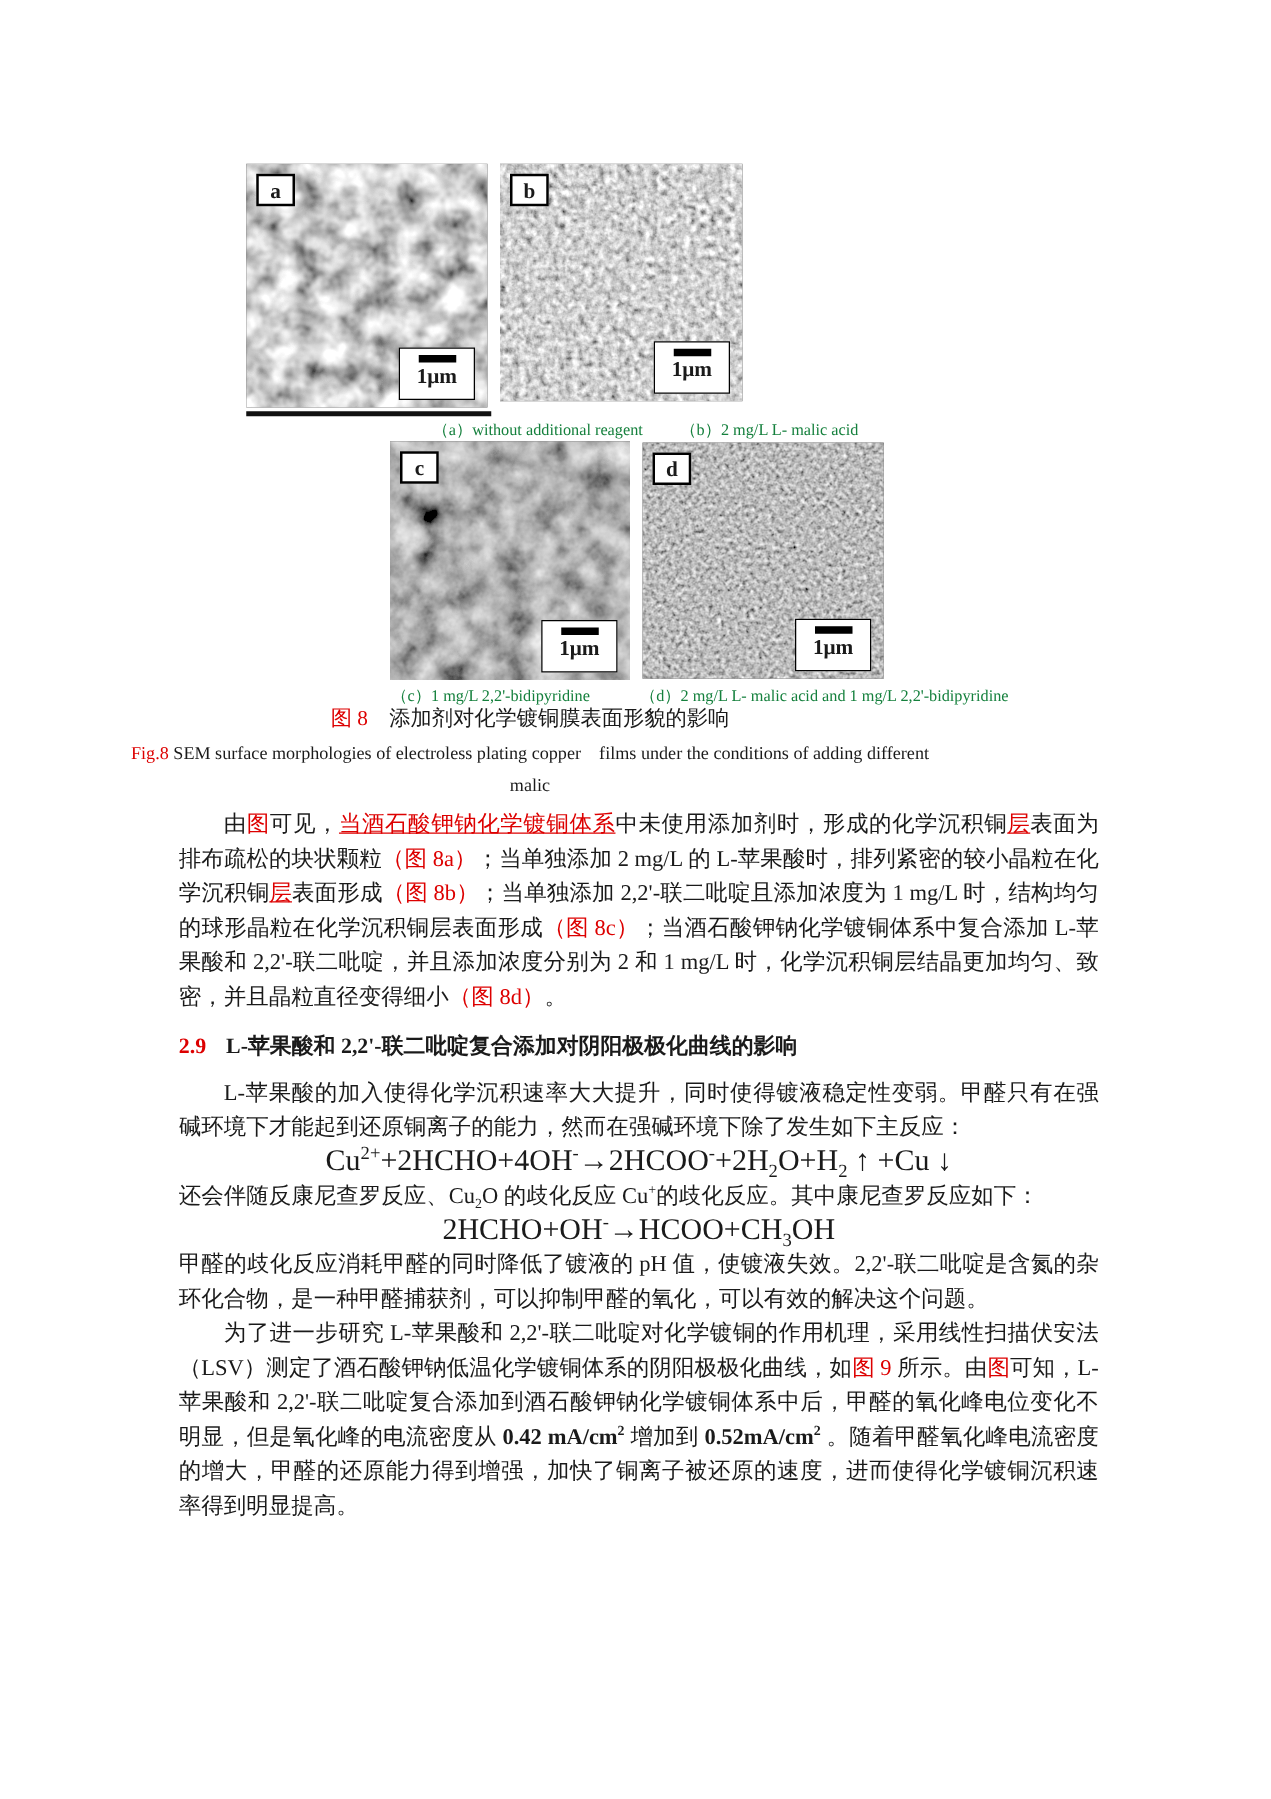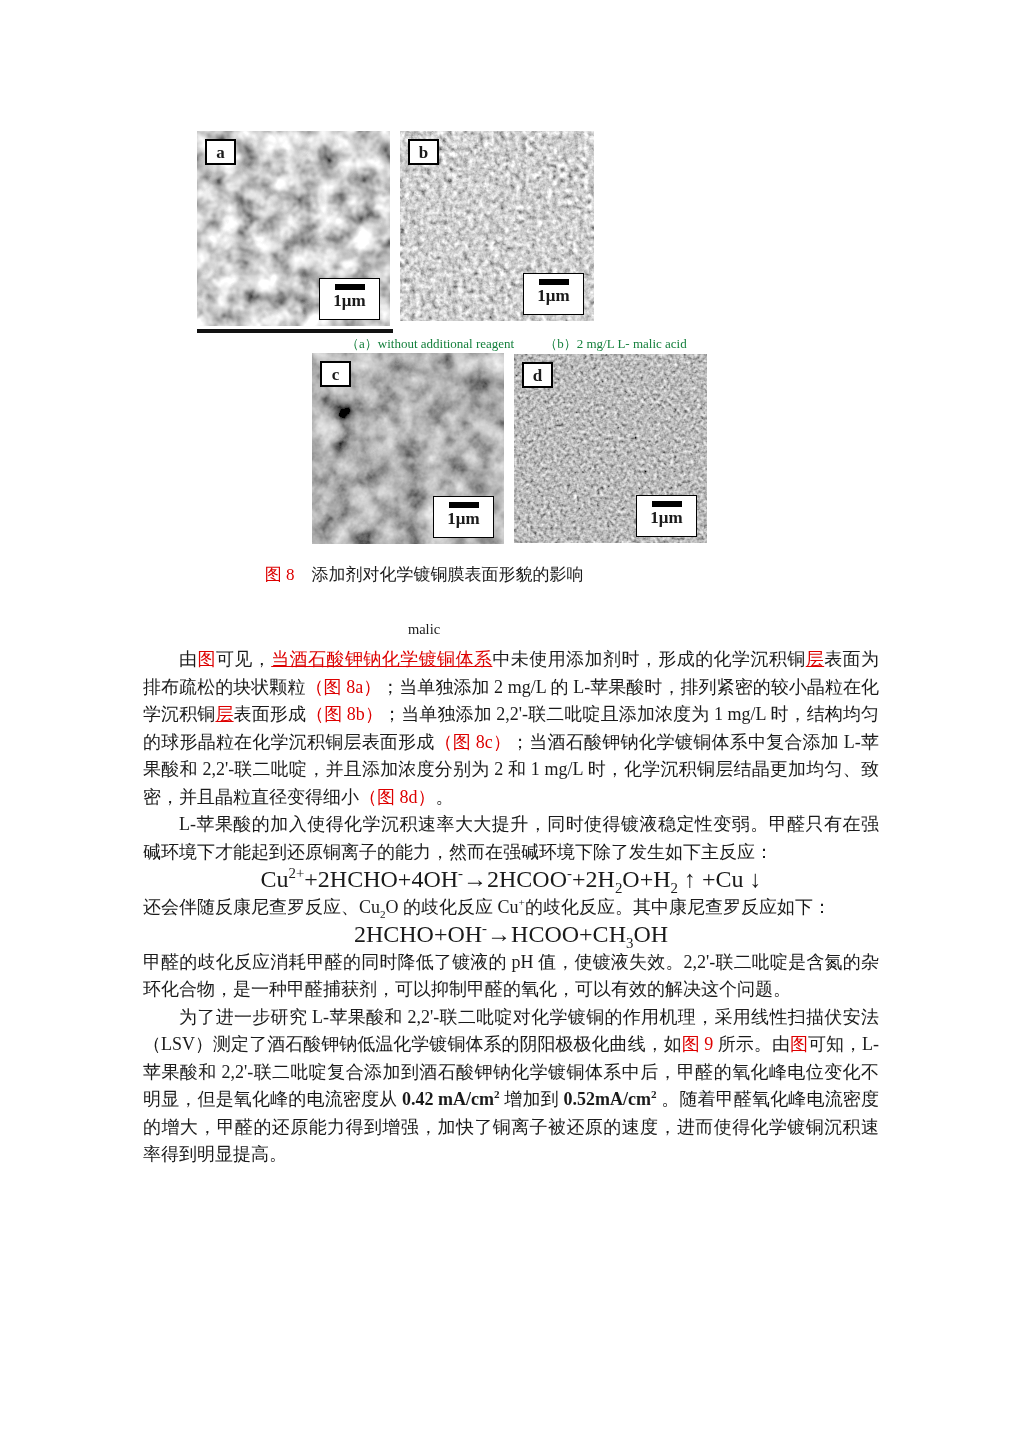--- a/index.html
+++ b/index.html
@@ -155,26 +155,32 @@
     <svg class="noise">
         <rect width="100%" height="100%" filter="url(#noise-d)"></rect>
       </svg>
     <div class="plabel">d</div>
     <div class="scalebox">
       <div class="sbar"></div>
       <div class="stext">1μm</div>
     </div>
   </div>
 
+  <div class="cap-row cap-row2">
+    <span>（c）1 mg/L 2,2'-bidipyridine</span>
+    <span>（d）2 mg/L L- malic acid and 1 mg/L 2,2'-bidipyridine</span>
+  </div>
 
   <div class="cap-center cap-cn"><span class="s-red">图 8</span><span>　添加剂对化学镀铜膜表面形貌的影响</span></div>
+  <div class="cap-center cap-en1"><span class="s-red">Fig.8</span><span> SEM surface morphologies of electroless plating copper　films under the conditions of adding different</span></div>
   <div class="cap-center cap-en2">malic</div>
 
   <div class="body-col">
     <p class="indent"><span>由</span><span class="s-red">图</span><span>可见，</span><span class="s-red-u">当酒石酸钾钠化学镀铜体系</span><span>中未使用添加剂时，形成的化学沉积铜</span><span class="s-red-u">层</span><span>表面为排布疏松的块状颗粒</span><span class="s-red">（图 8a）</span><span>；当单独添加 2 mg/L 的 L-苹果酸时，排列紧密的较小晶粒在化学沉积铜</span><span class="s-red-u">层</span><span>表面形成</span><span class="s-red">（图 8b）</span><span>；当单独添加 2,2'-联二吡啶且添加浓度为 1 mg/L 时，结构均匀的球形晶粒在化学沉积铜层表面形成</span><span class="s-red">（图 8c）</span><span>；当酒石酸钾钠化学镀铜体系中复合添加 L-苹果酸和 2,2'-联二吡啶，并且添加浓度分别为 2 和 1 mg/L 时，化学沉积铜层结晶更加均匀、致密，并且晶粒直径变得细小</span><span class="s-red">（图 8d）</span><span>。</span></p>
+    <p class="heading"><span class="s-red-bold">2.9</span><span class="s-bold">L-苹果酸和 2,2'-联二吡啶复合添加对阴阳极极化曲线的影响</span></p>
     <p class="indent"><span>L-苹果酸的加入使得化学沉积速率大大提升，同时使得镀液稳定性变弱。甲醛只有在强碱环境下才能起到还原铜离子的能力，然而在强碱环境下除了发生如下主反应：</span></p>
     <p class="equation"><span>Cu</span><span class="s-sup">2+</span><span>+2HCHO+4OH</span><span class="s-sup">-</span><span>→2HCOO</span><span class="s-sup">-</span><span>+2H</span><span class="s-sub">2</span><span>O+H</span><span class="s-sub">2</span><span> ↑ +Cu ↓</span></p>
     <p><span>还会伴随反康尼查罗反应、Cu</span><span class="s-sub">2</span><span>O 的歧化反应 Cu</span><span class="s-sup">+</span><span>的歧化反应。其中康尼查罗反应如下：</span></p>
     <p class="equation"><span>2HCHO+OH</span><span class="s-sup">-</span><span>→HCOO+CH</span><span class="s-sub">3</span><span>OH</span></p>
     <p><span>甲醛的歧化反应消耗甲醛的同时降低了镀液的 pH 值，使镀液失效。2,2'-联二吡啶是含氮的杂环化合物，是一种甲醛捕获剂，可以抑制甲醛的氧化，可以有效的解决这个问题。</span></p>
     <p class="indent"><span>为了进一步研究 L-苹果酸和 2,2'-联二吡啶对化学镀铜的作用机理，采用线性扫描伏安法（LSV）测定了酒石酸钾钠低温化学镀铜体系的阴阳极极化曲线，如</span><span class="s-red">图 9</span><span> 所示。由</span><span class="s-red">图</span><span>可知，L-苹果酸和 2,2'-联二吡啶复合添加到酒石酸钾钠化学镀铜体系中后，甲醛的氧化峰电位变化不明显，但是氧化峰的电流密度从 </span><span class="s-bold">0.42 mA/cm</span><span class="s-sup-bold">2</span><span> 增加到 </span><span class="s-bold">0.52mA/cm</span><span class="s-sup-bold">2</span><span> 。随着甲醛氧化峰电流密度的增大，甲醛的还原能力得到增强，加快了铜离子被还原的速度，进而使得化学镀铜沉积速率得到明显提高。</span></p>
   </div>
 
 </div>
 

